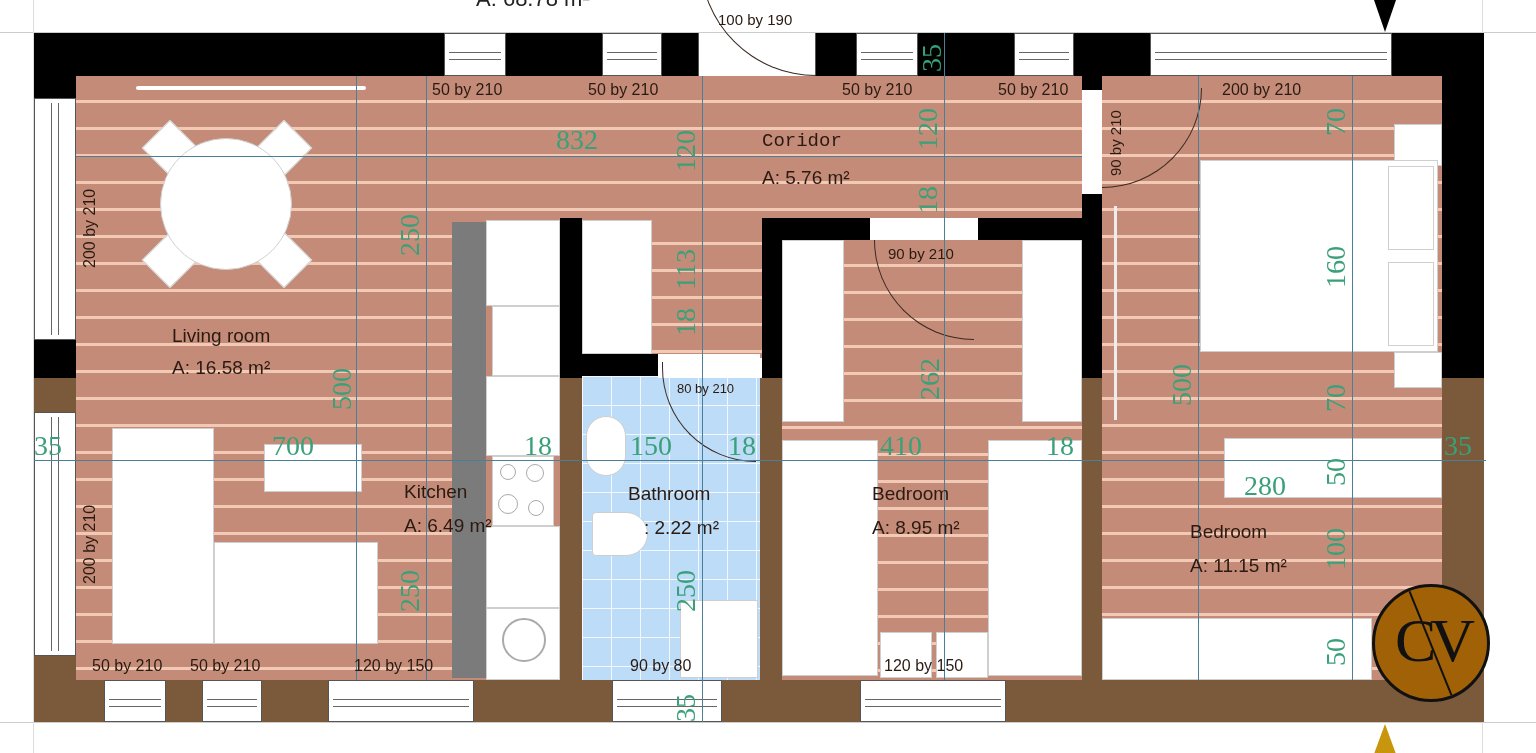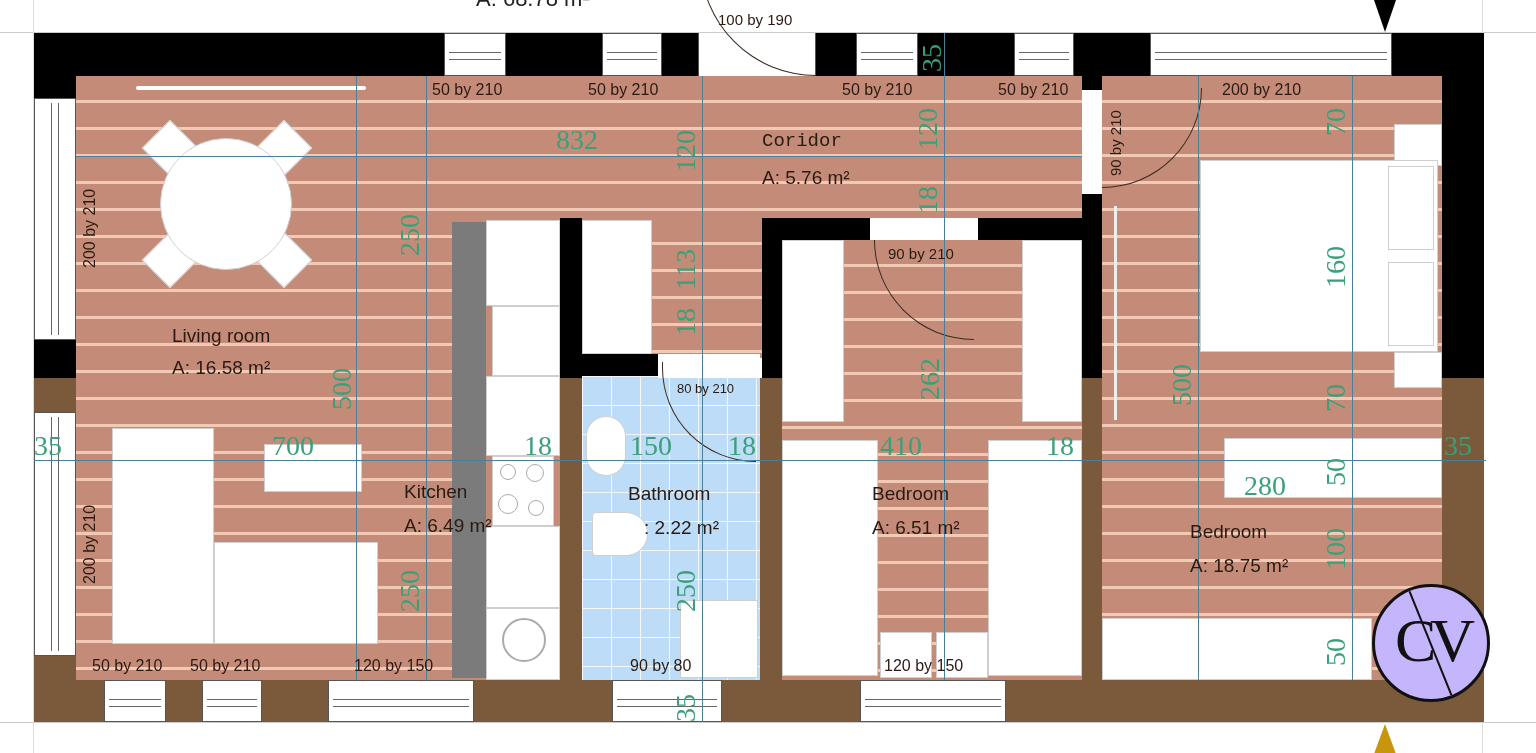--- a/index.html
+++ b/index.html
@@ -138,23 +138,23 @@
 
 <div class="abs label" style="left:172px;top:326px;">Living room</div>
 <div class="abs label" style="left:172px;top:358px;">A: 16.58 m²</div>
 <div class="abs label" style="left:762px;top:132px;font-family:Liberation Mono, monospace;">Coridor</div>
 <div class="abs label" style="left:762px;top:168px;">A: 5.76 m²</div>
 <div class="abs label" style="left:404px;top:482px;">Kitchen</div>
 <div class="abs label" style="left:404px;top:516px;">A: 6.49 m²</div>
 <div class="abs label" style="left:628px;top:484px;">Bathroom</div>
 <div class="abs label" style="left:644px;top:518px;">: 2.22 m²</div>
 <div class="abs label" style="left:872px;top:484px;">Bedroom</div>
-<div class="abs label" style="left:872px;top:518px;">A: 6.51 m²</div>
+<div class="abs label" style="left:872px;top:518px;">A: 8.95 m²</div>
 <div class="abs label" style="left:1190px;top:522px;">Bedroom</div>
-<div class="abs label" style="left:1190px;top:556px;">A: 18.75 m²</div>
+<div class="abs label" style="left:1190px;top:556px;">A: 11.15 m²</div>
 
 <div class="abs dlabel" style="left:718px;top:12px;font-size:15px;">100 by 190</div>
 <div class="abs dlabel" style="left:432px;top:82px;">50 by 210</div>
 <div class="abs dlabel" style="left:588px;top:82px;">50 by 210</div>
 <div class="abs dlabel" style="left:842px;top:82px;">50 by 210</div>
 <div class="abs dlabel" style="left:998px;top:82px;">50 by 210</div>
 <div class="abs dlabel" style="left:1222px;top:82px;">200 by 210</div>
 <div class="abs dlabel vert" style="left:1108px;top:176px;font-size:15px;">90 by 210</div>
 <div class="abs dlabel vert" style="left:82px;top:268px;">200 by 210</div>
 <div class="abs dlabel vert" style="left:82px;top:584px;">200 by 210</div>
@@ -192,16 +192,16 @@
 <div class="abs dim vert" style="left:1322px;top:136px;">70</div>
 <div class="abs dim vert" style="left:1322px;top:288px;">160</div>
 <div class="abs dim vert" style="left:1322px;top:412px;">70</div>
 <div class="abs dim vert" style="left:1322px;top:486px;">50</div>
 <div class="abs dim vert" style="left:1322px;top:570px;">100</div>
 <div class="abs dim vert" style="left:1322px;top:666px;">50</div>
 
 <div class="abs" style="left:1374px;top:0;width:0;height:0;border-left:11px solid transparent;border-right:11px solid transparent;border-top:32px solid #000;"></div>
 <div class="abs" style="left:1374px;top:724px;width:0;height:0;border-left:11px solid transparent;border-right:11px solid transparent;border-bottom:30px solid #c8960c;"></div>
 
-<div class="abs" style="left:1372px;top:584px;width:118px;height:118px;border-radius:50%;background:#c4b5fd;border:3px solid #111;box-sizing:border-box;overflow:hidden;">
+<div class="abs" style="left:1372px;top:584px;width:118px;height:118px;border-radius:50%;background:#a16207;border:3px solid #111;box-sizing:border-box;overflow:hidden;">
   <div class="abs" style="left:56px;top:-10px;width:2px;height:140px;background:#111;transform:rotate(-22deg);"></div>
   <div class="abs" style="left:20px;top:22px;font-family:'Liberation Serif',serif;font-size:62px;color:#111;line-height:1;letter-spacing:-6px;">CV</div>
 </div>
 
 </body></html>

